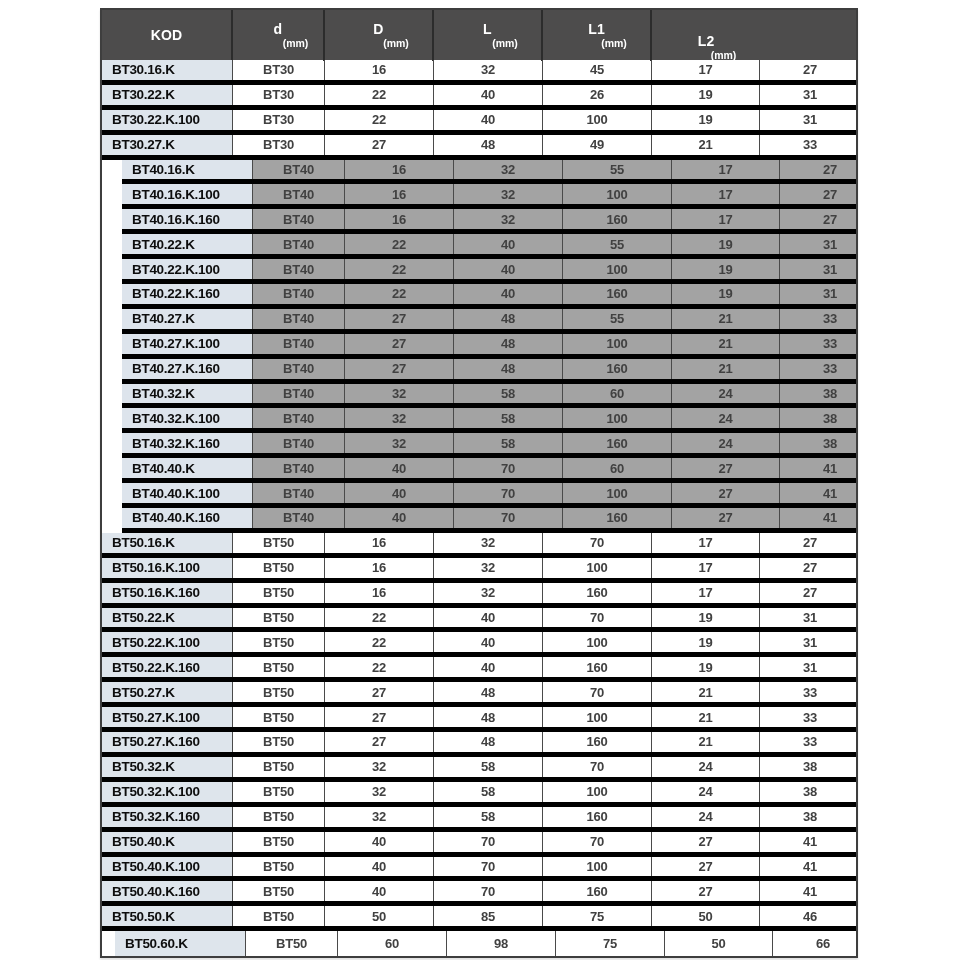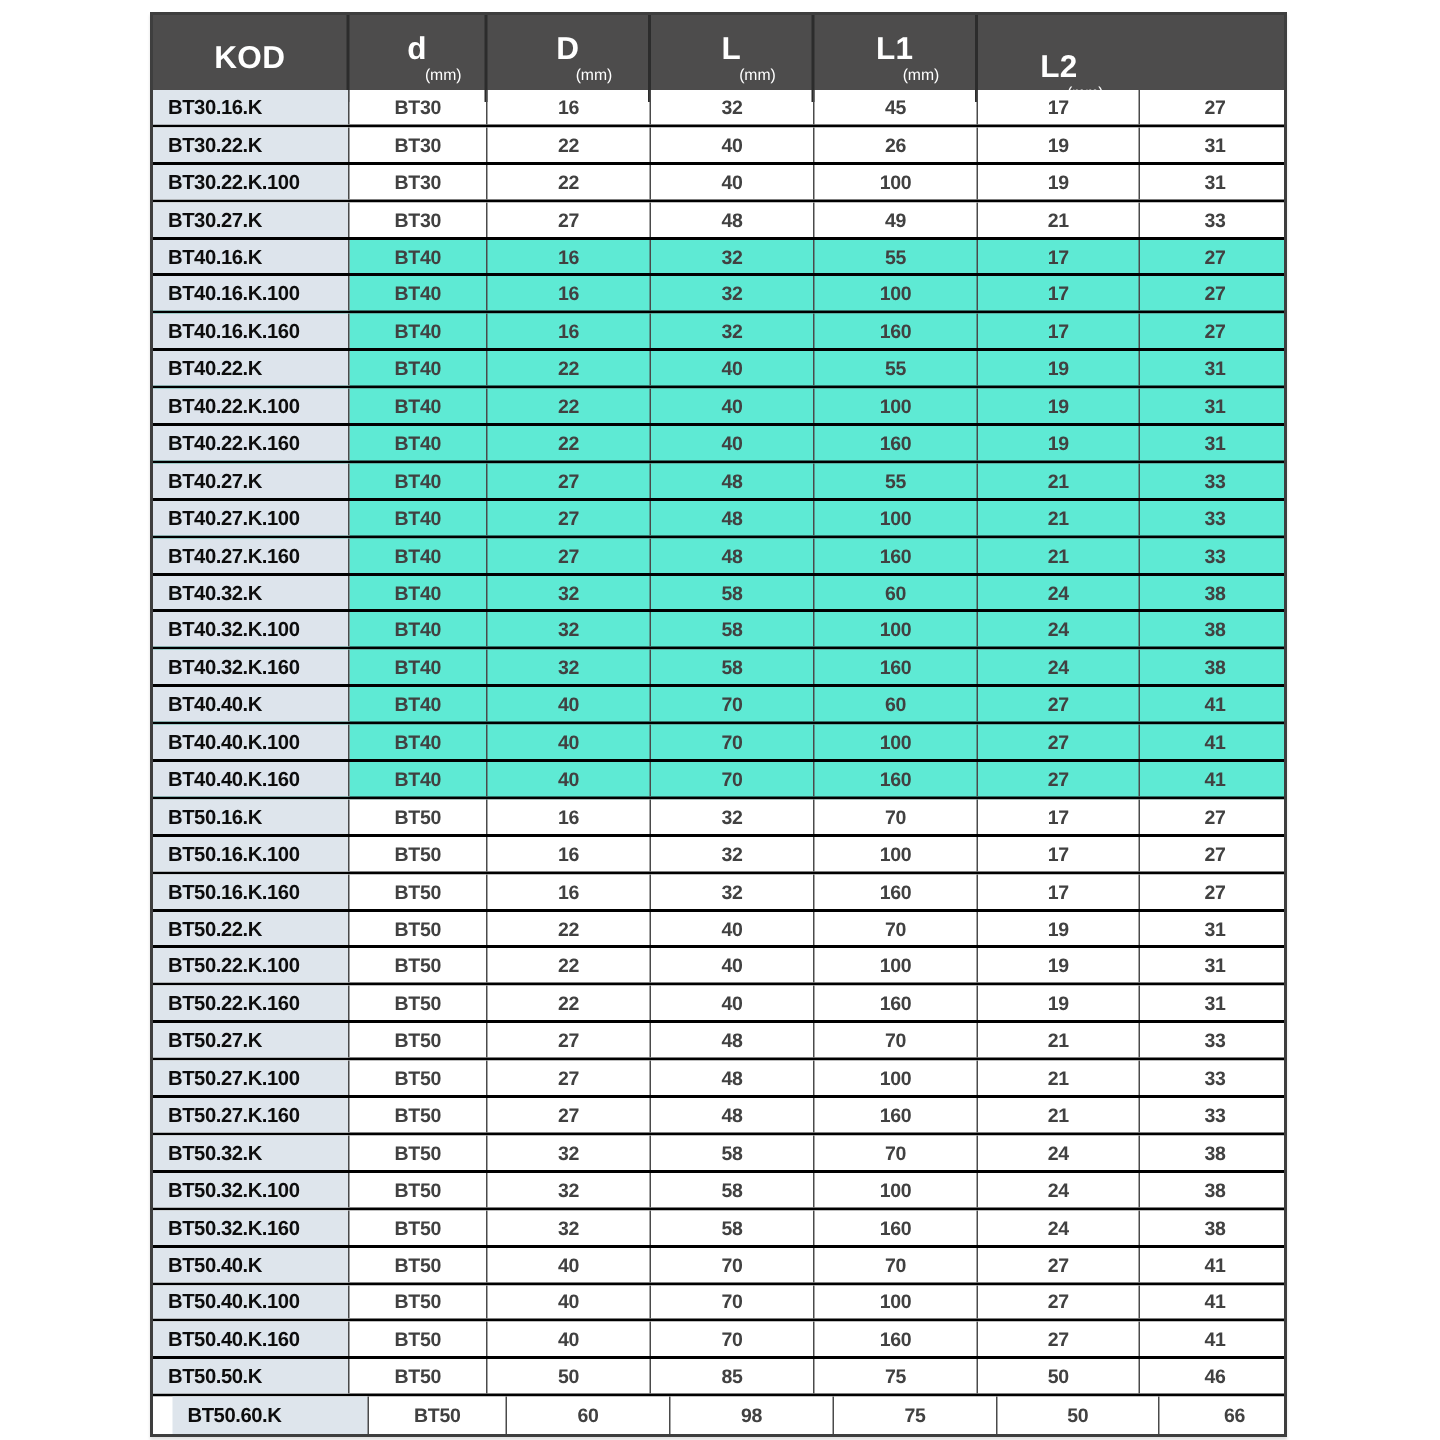--- a/index.html
+++ b/index.html
@@ -39,41 +39,41 @@
     align-items: center;
     justify-content: center;
     color: #ffffff;
     border-right: 2px solid #2c2c2c;
     box-sizing: border-box;
     line-height: 1.05;
   }
   .th:last-child { border-right: none; margin-top: 24px; }
   .th-label {
     font-weight: 700;
-    font-size: 21px;
+    font-size: 14px;
     letter-spacing: 0.2px;
   }
   .th-unit {
-    font-weight: 400;
+    font-weight: 700;
     font-size: 10.5px;
     margin-top: 1px;
     padding-left: 35px;
   }
   .th-unit:empty { display: none; }
   .tbody { background: #ffffff; }
   .tr {
     display: grid;
     grid-template-columns: var(--cols);
     height: 24.9px;
-    border-bottom: 2px solid #000000;
+    border-bottom: 5px solid #000000;
     box-sizing: border-box;
     background: #ffffff;
   }
   .tr:last-child { border-bottom: none; padding-left: 13px; }
-  .tr.shaded { background: #5eead4; }
+  .tr.shaded { background: #a3a3a3; margin-left: 20px; }
   .td {
     display: flex;
     align-items: center;
     justify-content: center;
     font-size: 13px;
     font-weight: 700;
     color: #414141;
     border-right: 1.5px solid #4a4a4a;
     box-sizing: border-box;
     letter-spacing: -0.2px;

